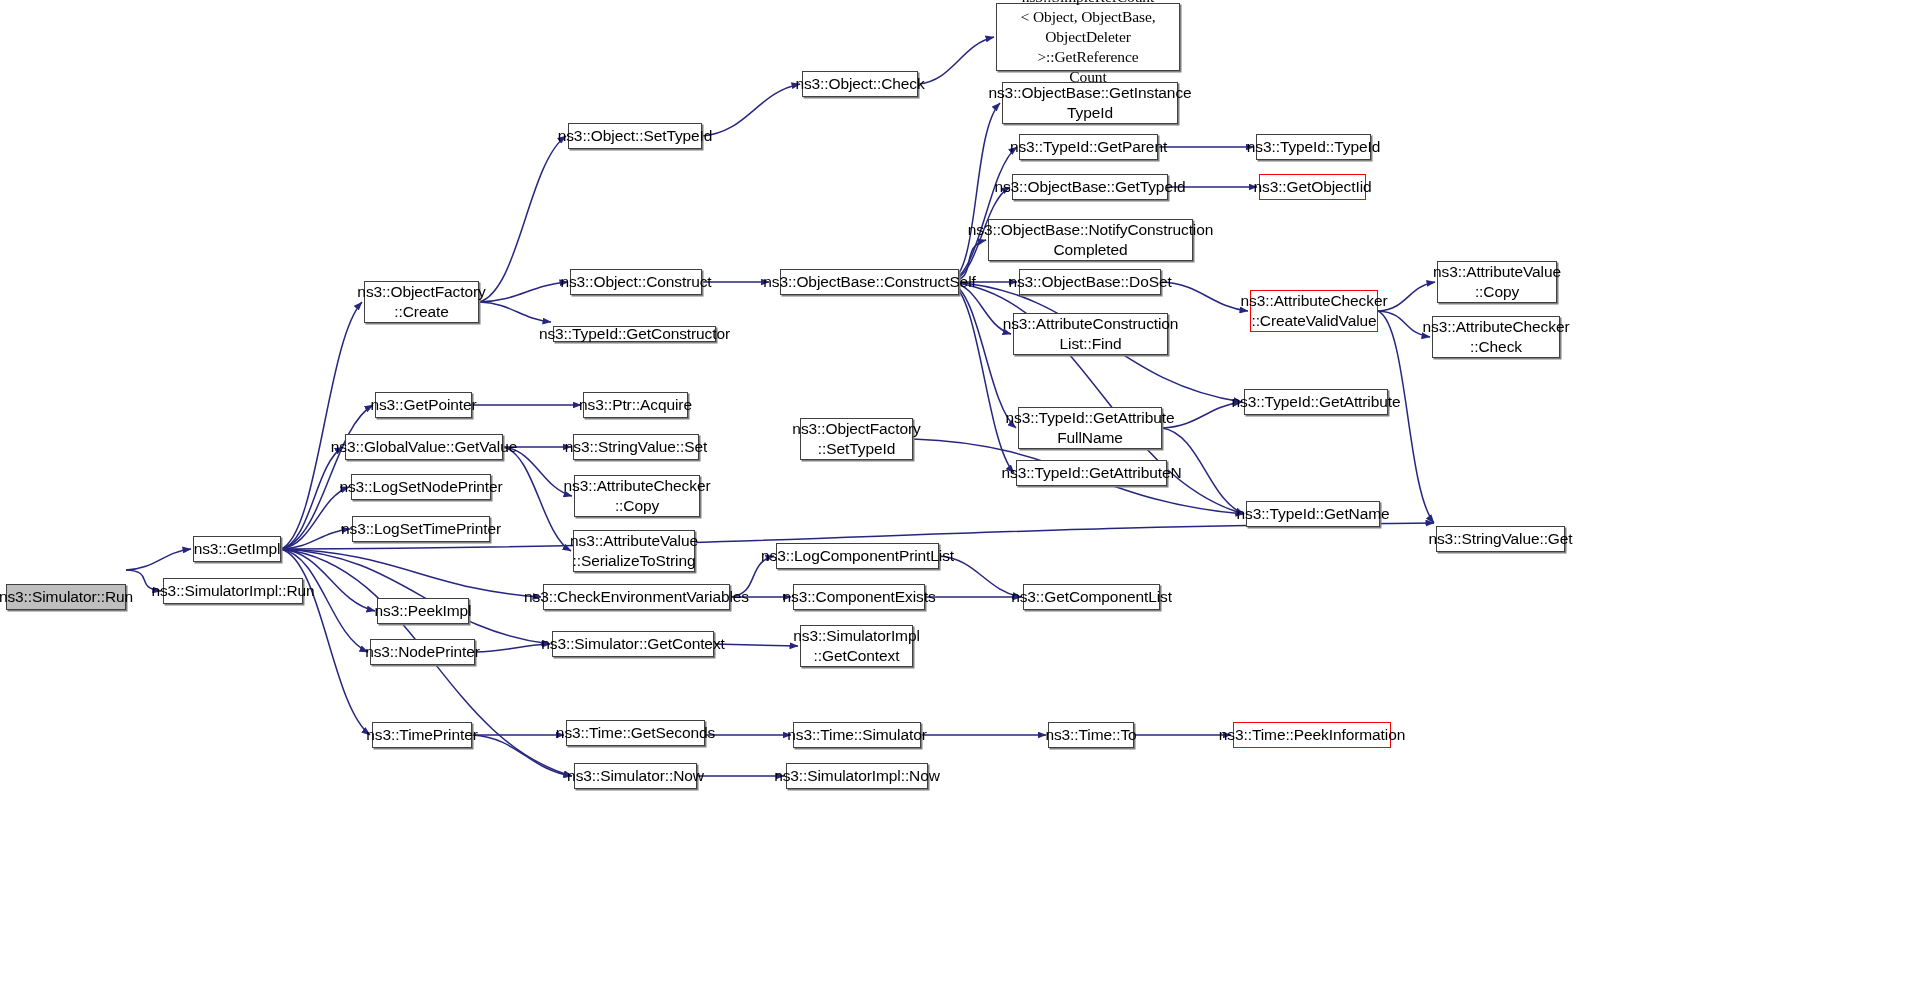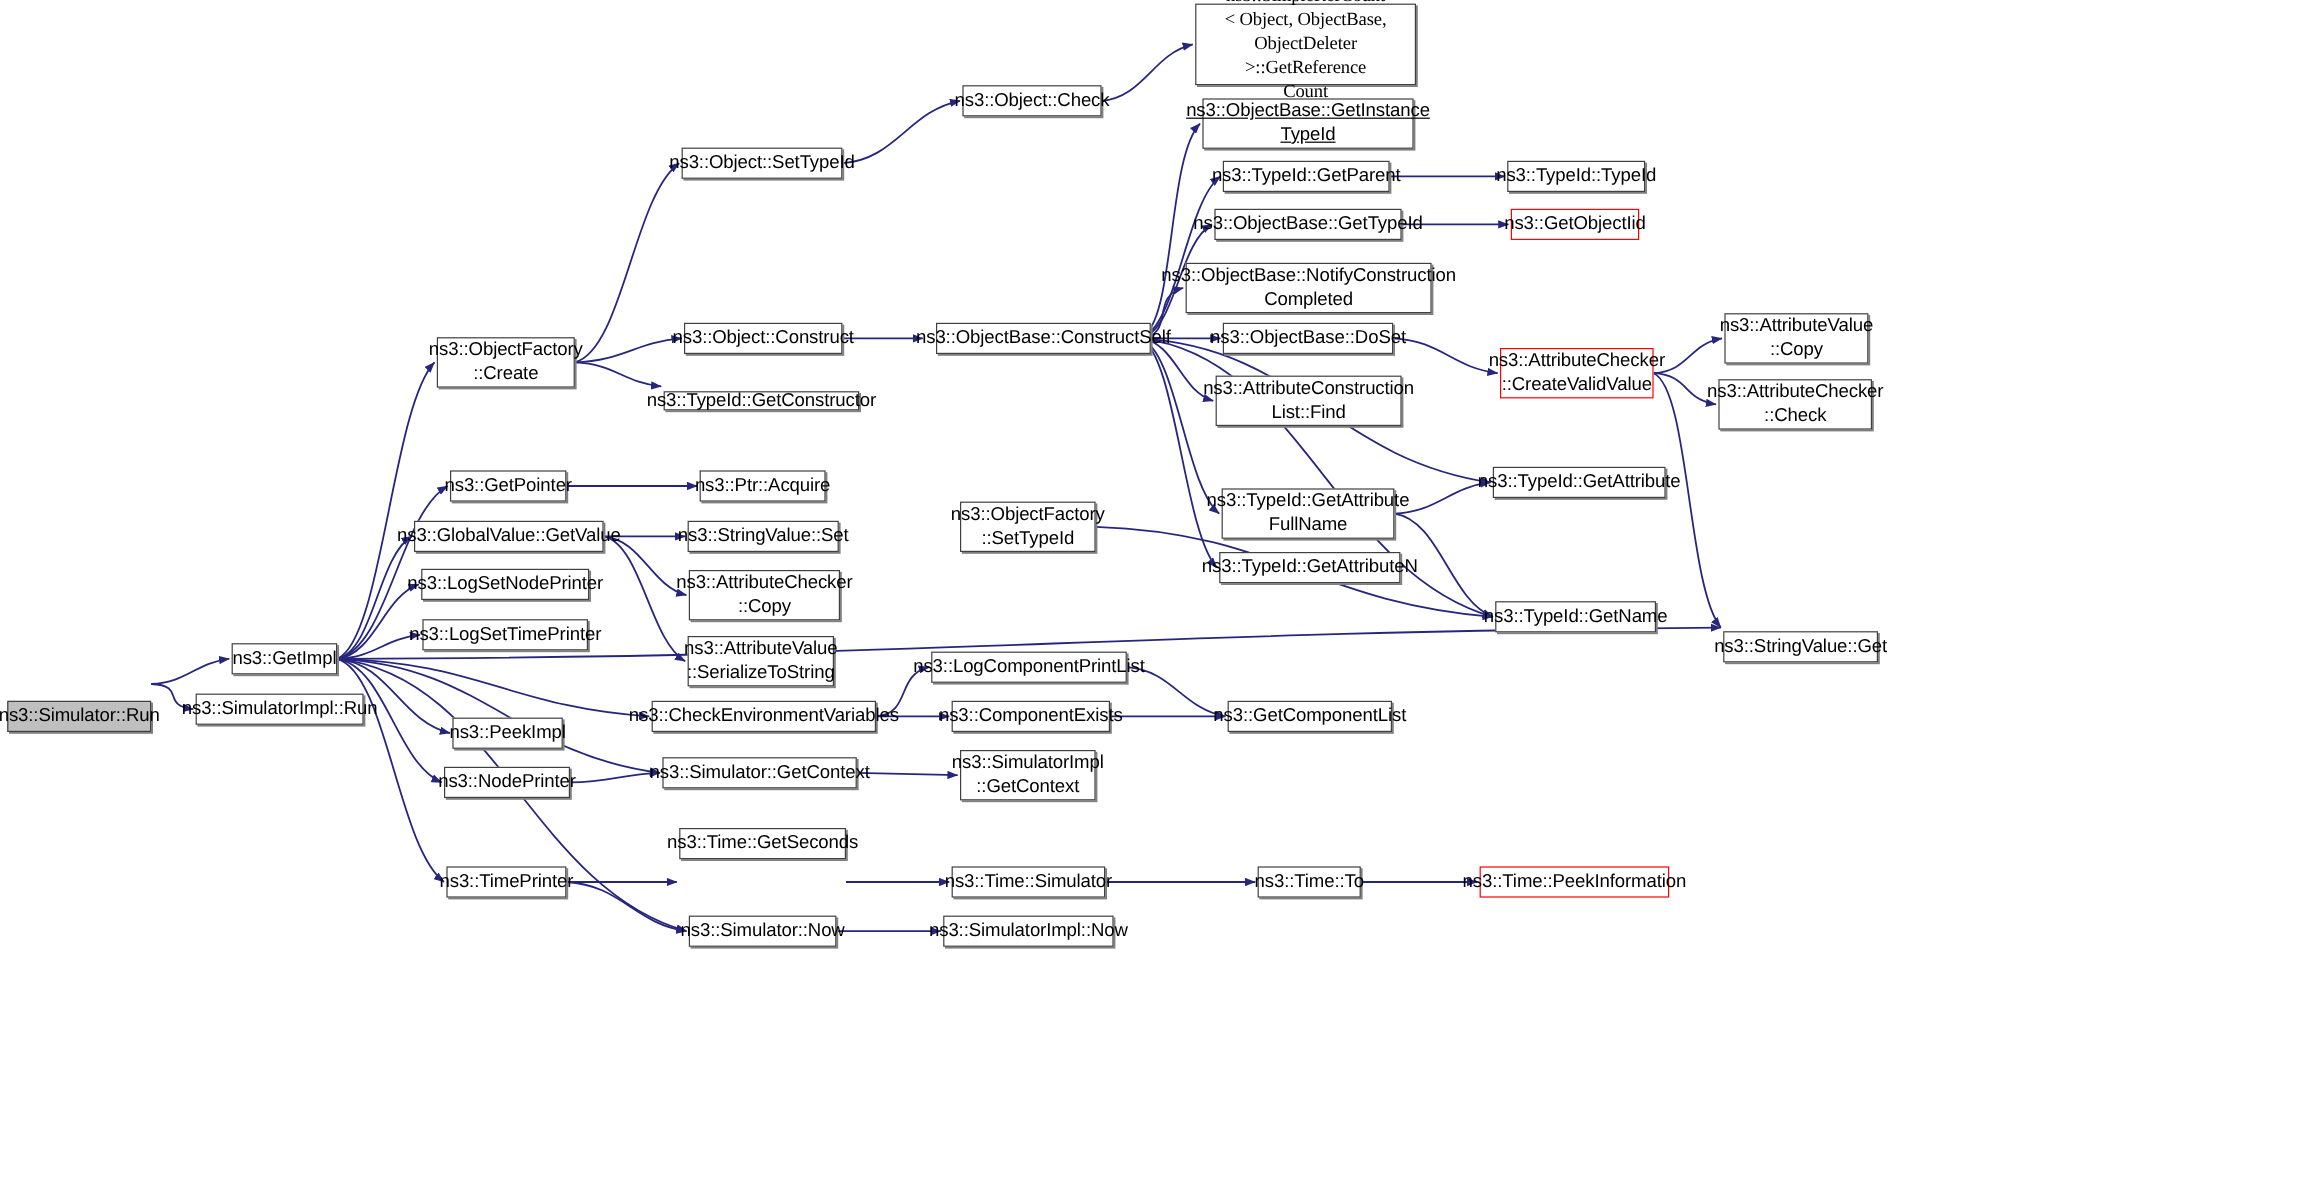--- a/index.html
+++ b/index.html
@@ -134,37 +134,37 @@
       <div class="node" style="left: 570px; top: 269px; width: 132px; height: 26px;">ns3::Object::Construct</div>
       <div class="node" style="left: 553px; top: 326px; width: 163px; height: 16px;">ns3::TypeId::GetConstructor</div>
       <div class="node" style="left: 583px; top: 392px; width: 105px; height: 26px;">ns3::Ptr::Acquire</div>
       <div class="node" style="left: 573px; top: 434px; width: 126px; height: 26px;">ns3::StringValue::Set</div>
       <div class="node" style="left: 574px; top: 475px; width: 126px; height: 42px;">ns3::AttributeChecker
 ::Copy</div>
       <div class="node" style="left: 573px; top: 530px; width: 122px; height: 42px;">ns3::AttributeValue
 ::SerializeToString</div>
       <div class="node" style="left: 543px; top: 584px; width: 187px; height: 26px;">ns3::CheckEnvironmentVariables</div>
       <div class="node" style="left: 552px; top: 631px; width: 162px; height: 26px;">ns3::Simulator::GetContext</div>
-      <div class="node" style="left: 566px; top: 690px; width: 139px; height: 26px;">ns3::Time::GetSeconds</div>
+      <div class="node" style="left: 566px; top: 720px; width: 139px; height: 26px;">ns3::Time::GetSeconds</div>
       <div class="node" style="left: 574px; top: 763px; width: 123px; height: 26px;">ns3::Simulator::Now</div>
       <div class="node" style="left: 802px; top: 71px; width: 116px; height: 26px;">ns3::Object::Check</div>
       <div class="node" style="left: 780px; top: 269px; width: 179px; height: 26px;">ns3::ObjectBase::ConstructSelf</div>
       <div class="node" style="left: 800px; top: 418px; width: 113px; height: 42px;">ns3::ObjectFactory
 ::SetTypeId</div>
       <div class="node" style="left: 776px; top: 543px; width: 163px; height: 26px;">ns3::LogComponentPrintList</div>
       <div class="node" style="left: 793px; top: 584px; width: 132px; height: 26px;">ns3::ComponentExists</div>
       <div class="node" style="left: 800px; top: 625px; width: 113px; height: 42px;">ns3::SimulatorImpl
 ::GetContext</div>
       <div class="node" style="left: 793px; top: 722px; width: 128px; height: 26px;">ns3::Time::Simulator</div>
       <div class="node" style="left: 786px; top: 763px; width: 142px; height: 26px;">ns3::SimulatorImpl::Now</div>
       <div class="node" style="left: 996px; top: 3px; width: 184px; height: 68px; font-family: Liberation Serif, serif;">ns3::SimpleRefCount
 &lt; Object, ObjectBase,
  ObjectDeleter &gt;::GetReference
 Count</div>
-      <div class="node" style="left: 1002px; top: 82px; width: 176px; height: 42px; text-decoration: underline;">ns3::ObjectBase::GetInstance
+      <div class="node" style="left: 1002px; top: 82px; width: 176px; height: 42px;">ns3::ObjectBase::GetInstance
 TypeId</div>
       <div class="node" style="left: 1019px; top: 134px; width: 139px; height: 26px;">ns3::TypeId::GetParent</div>
       <div class="node" style="left: 1012px; top: 174px; width: 156px; height: 26px;">ns3::ObjectBase::GetTypeId</div>
       <div class="node" style="left: 988px; top: 219px; width: 205px; height: 42px;">ns3::ObjectBase::NotifyConstruction
 Completed</div>
       <div class="node" style="left: 1019px; top: 269px; width: 142px; height: 26px;">ns3::ObjectBase::DoSet</div>
       <div class="node" style="left: 1013px; top: 313px; width: 155px; height: 42px;">ns3::AttributeConstruction
 List::Find</div>
       <div class="node" style="left: 1018px; top: 407px; width: 144px; height: 42px;">ns3::TypeId::GetAttribute
 FullName</div>

